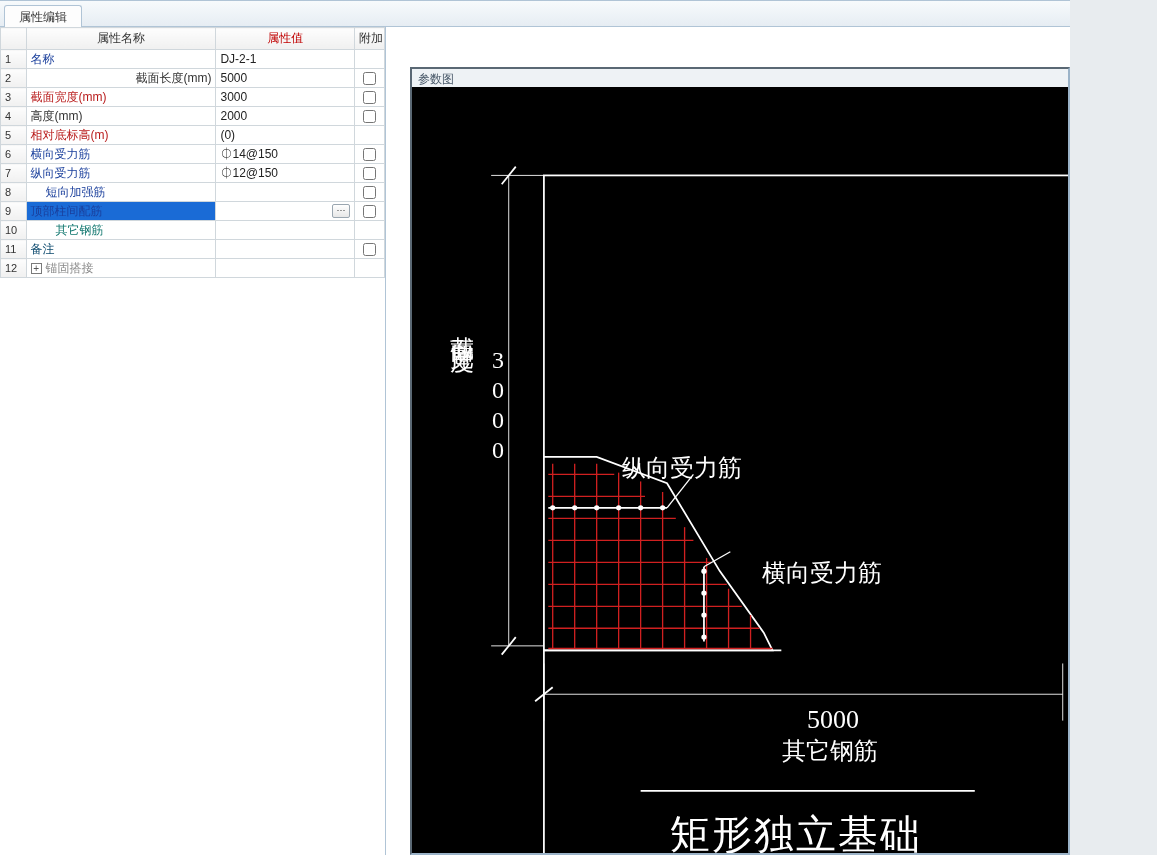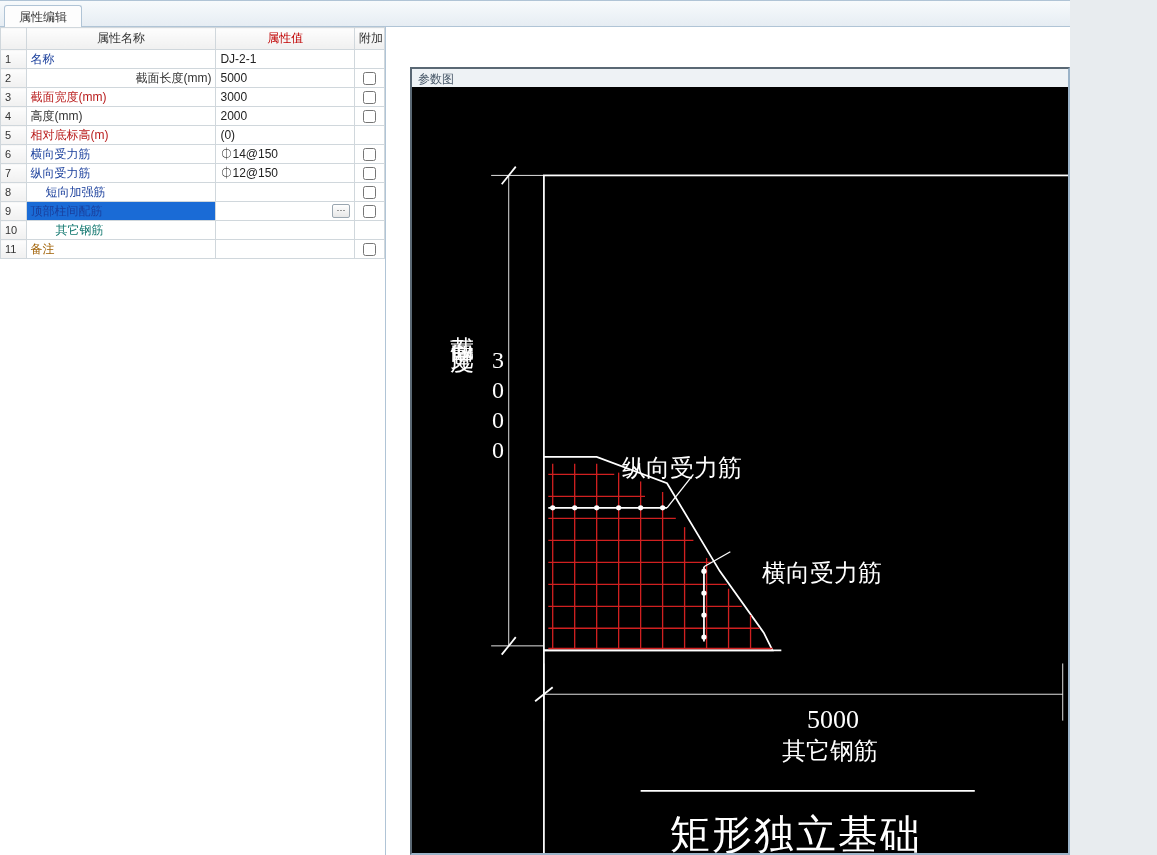--- a/index.html
+++ b/index.html
@@ -264,25 +264,31 @@
               </td>
             </tr>
             <tr>
               <td class="rownum">10</td>
               <td class="pname" style="color: #0f766e; padding-left: 29px;"><span>其它钢筋</span></td>
               <td class="pval"></td>
               <td style="text-align: center;"></td>
             </tr>
             <tr>
               <td class="rownum">11</td>
-              <td class="pname" style="color: #a16207; border-radius: 6px;"><span>备注</span></td>
+              <td class="pname" style="color: #0c4a6e; border-radius: 6px;"><span>备注</span></td>
               <td class="pval"></td>
               <td style="text-align: center;">
                 <input type="checkbox" class="check" style="">
               </td>
+            </tr>
+            <tr>
+              <td class="rownum">12</td>
+              <td class="pname group" style="color: rgb(138, 138, 138);"><span class="expand-box">+</span><span>锚固搭接</span></td>
+              <td class="pval"></td>
+              <td style="text-align: center;"></td>
             </tr>
           </tbody>
       </table>
     </div>
 
     <div class="diagram-outer">
       <div class="diagram-frame">
         <div class="diagram-title">参数图</div>
         <div class="cad">
           <svg viewBox="0 0 746 790">

